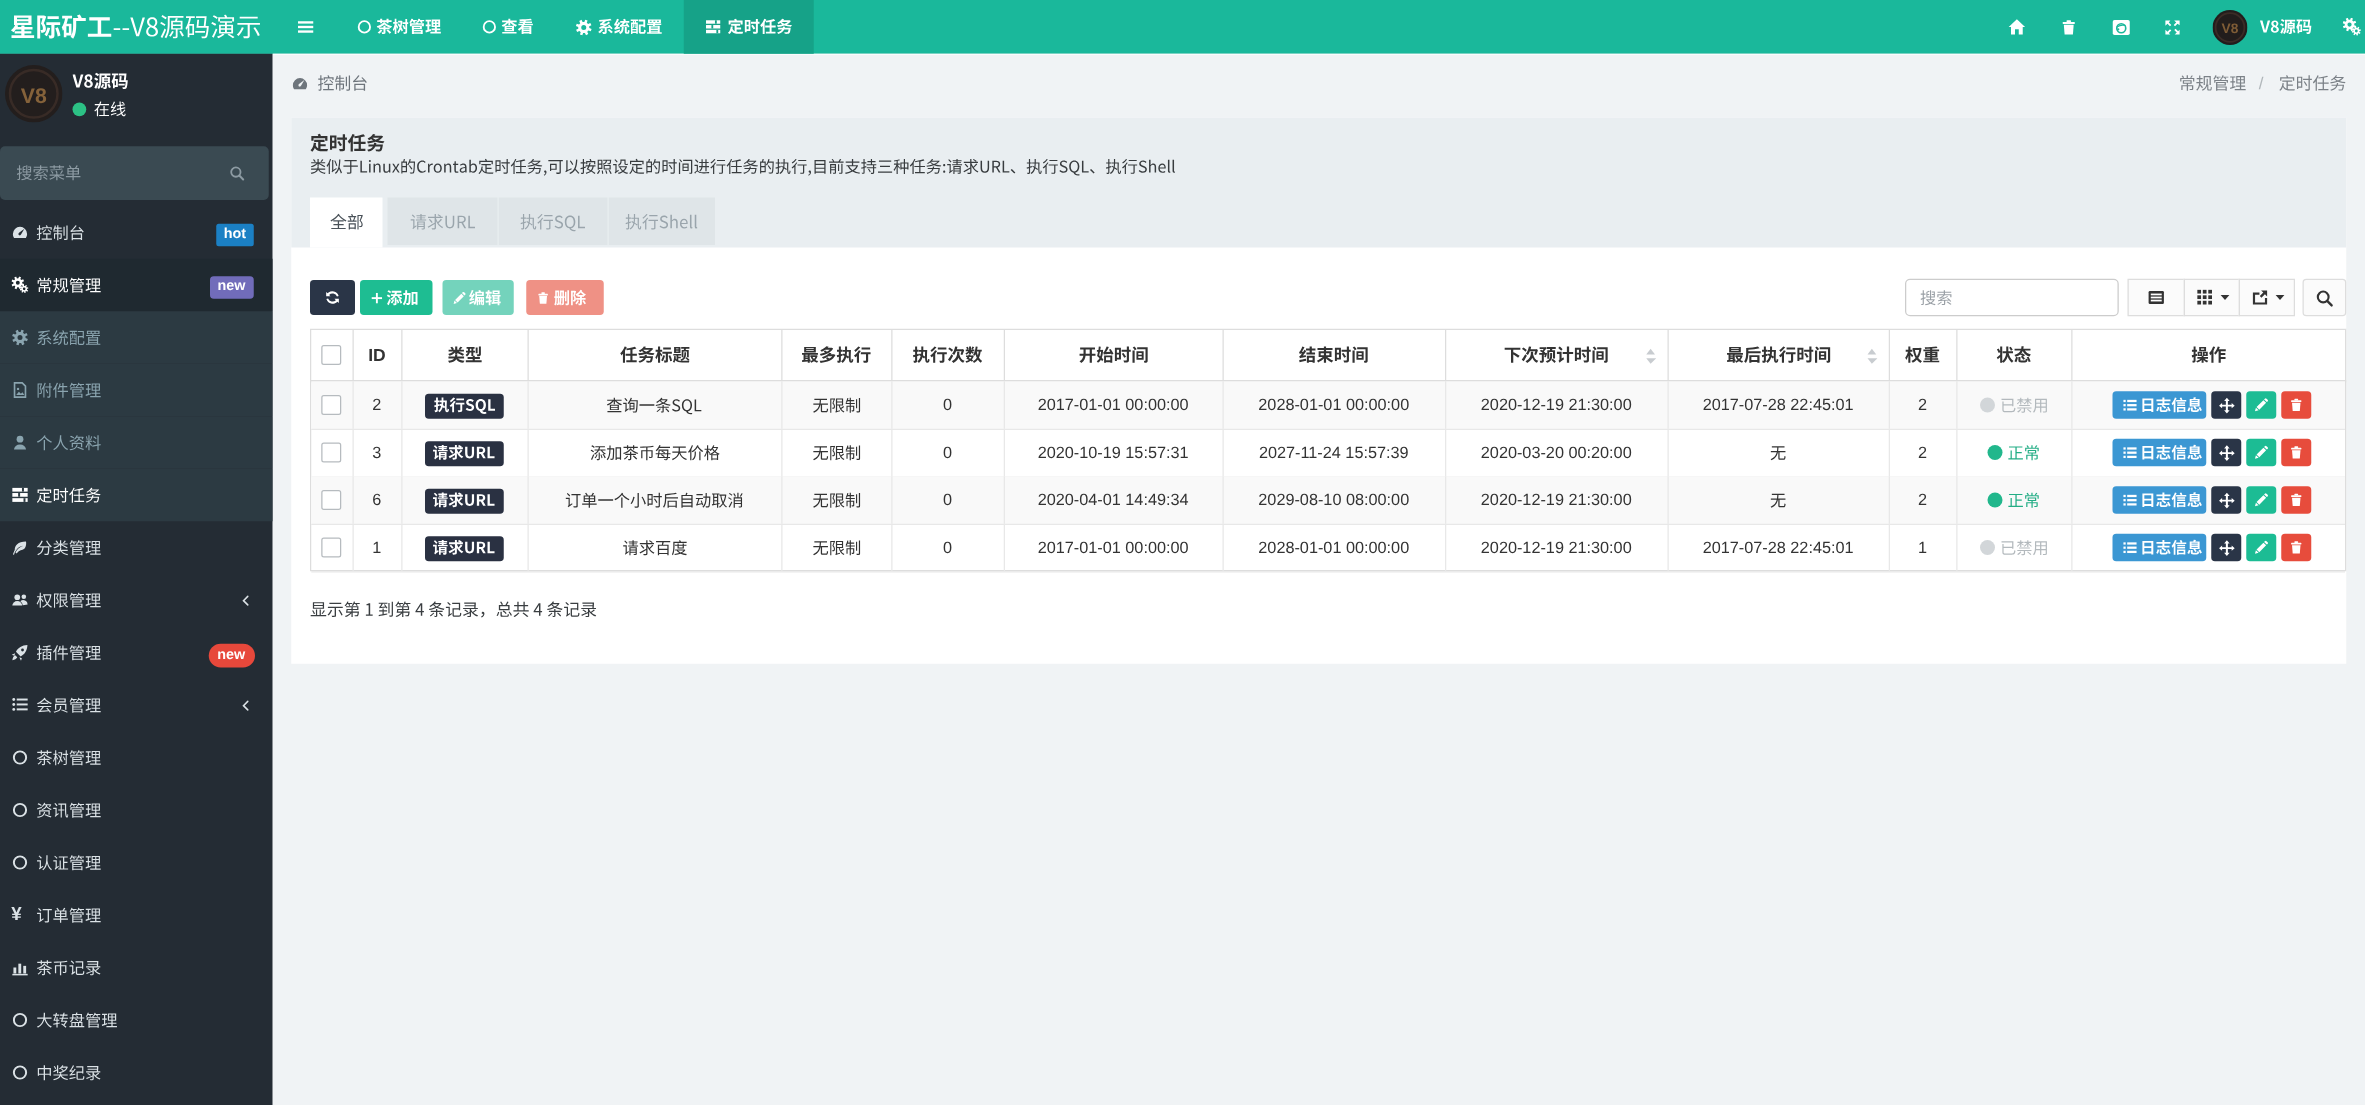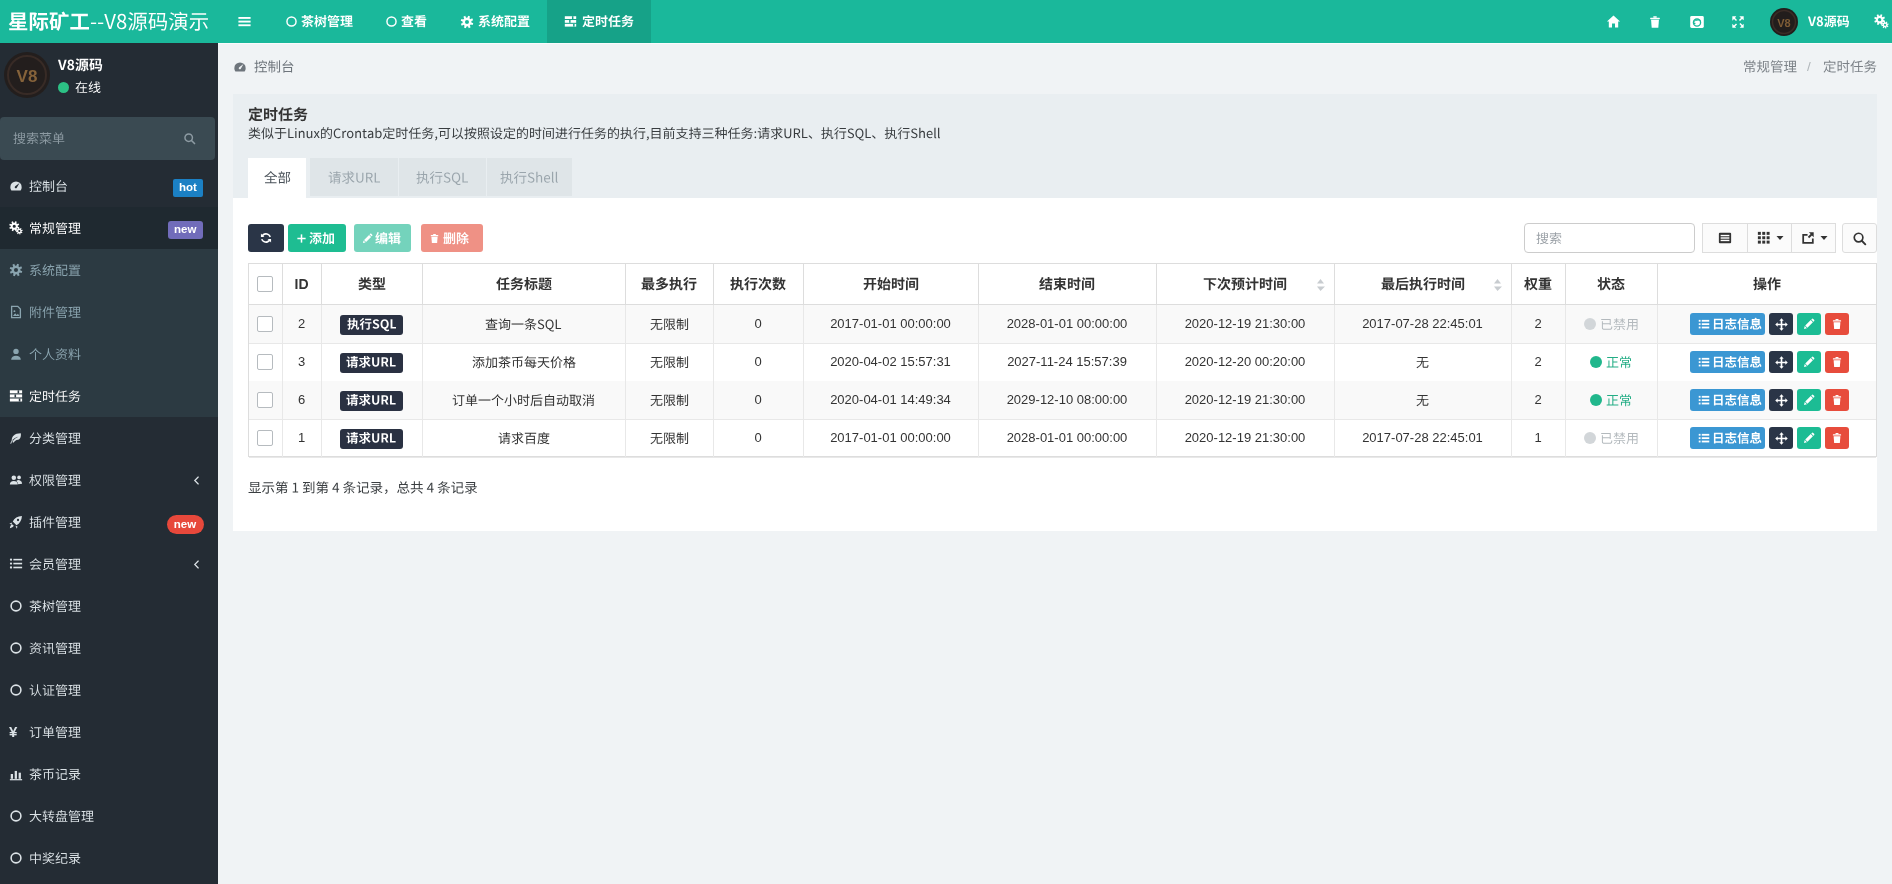--- a/index.html
+++ b/index.html
@@ -1044,23 +1044,23 @@
 <div style="position:absolute;left:649.5px;top:354.7px">
     <svg width="39.0" height="16.9" style="display:block">
       <g transform="translate(0,12.09) scale(0.013000,-0.013000)" fill="#333">
         <use href="#g159" x="0"></use>
         <use href="#g59" x="1000"></use>
         <use href="#g36" x="2000"></use>
       </g>
     </svg>
   </div>
 <div style="position:absolute;top:352.2px;font-size:13.0px;color:#333;font-weight:normal;line-height:19.5px;white-space:nowrap;left:738.0px;width:40.0px;text-align:center;">0</div>
-<div style="position:absolute;top:352.2px;font-size:13.0px;color:#333;font-weight:normal;line-height:19.5px;white-space:nowrap;left:802.5px;width:176.0px;text-align:center;">2020-04-02 15:57:31</div>
+<div style="position:absolute;top:352.2px;font-size:13.0px;color:#333;font-weight:normal;line-height:19.5px;white-space:nowrap;left:802.5px;width:176.0px;text-align:center;">2020-10-19 15:57:31</div>
 <div style="position:absolute;top:352.2px;font-size:13.0px;color:#333;font-weight:normal;line-height:19.5px;white-space:nowrap;left:979.0px;width:176.0px;text-align:center;">2027-11-24 15:57:39</div>
-<div style="position:absolute;top:352.2px;font-size:13.0px;color:#333;font-weight:normal;line-height:19.5px;white-space:nowrap;left:1157.0px;width:176.0px;text-align:center;">2020-12-20 00:20:00</div>
+<div style="position:absolute;top:352.2px;font-size:13.0px;color:#333;font-weight:normal;line-height:19.5px;white-space:nowrap;left:1157.0px;width:176.0px;text-align:center;">2020-03-20 00:20:00</div>
 <div style="position:absolute;left:1416.0px;top:354.7px">
     <svg width="13.0" height="16.9" style="display:block">
       <g transform="translate(0,12.09) scale(0.013000,-0.013000)" fill="#333">
         <use href="#g159" x="0"></use>
       </g>
     </svg>
   </div>
 <div style="position:absolute;top:352.2px;font-size:13.0px;color:#333;font-weight:normal;line-height:19.5px;white-space:nowrap;left:1518.0px;width:40.0px;text-align:center;">2</div>
 <div style="position:absolute;left:1590.0px;top:356.0px;width:12.0px;height:12.0px;background:#21b78c;border-radius:50%"></div>
 <div style="position:absolute;left:1606.0px;top:354.7px">
@@ -1161,21 +1161,21 @@
     <svg width="39.0" height="16.9" style="display:block">
       <g transform="translate(0,12.09) scale(0.013000,-0.013000)" fill="#333">
         <use href="#g159" x="0"></use>
         <use href="#g59" x="1000"></use>
         <use href="#g36" x="2000"></use>
       </g>
     </svg>
   </div>
 <div style="position:absolute;top:390.2px;font-size:13.0px;color:#333;font-weight:normal;line-height:19.5px;white-space:nowrap;left:738.0px;width:40.0px;text-align:center;">0</div>
 <div style="position:absolute;top:390.2px;font-size:13.0px;color:#333;font-weight:normal;line-height:19.5px;white-space:nowrap;left:802.5px;width:176.0px;text-align:center;">2020-04-01 14:49:34</div>
-<div style="position:absolute;top:390.2px;font-size:13.0px;color:#333;font-weight:normal;line-height:19.5px;white-space:nowrap;left:979.0px;width:176.0px;text-align:center;">2029-12-10 08:00:00</div>
+<div style="position:absolute;top:390.2px;font-size:13.0px;color:#333;font-weight:normal;line-height:19.5px;white-space:nowrap;left:979.0px;width:176.0px;text-align:center;">2029-08-10 08:00:00</div>
 <div style="position:absolute;top:390.2px;font-size:13.0px;color:#333;font-weight:normal;line-height:19.5px;white-space:nowrap;left:1157.0px;width:176.0px;text-align:center;">2020-12-19 21:30:00</div>
 <div style="position:absolute;left:1416.0px;top:392.7px">
     <svg width="13.0" height="16.9" style="display:block">
       <g transform="translate(0,12.09) scale(0.013000,-0.013000)" fill="#333">
         <use href="#g159" x="0"></use>
       </g>
     </svg>
   </div>
 <div style="position:absolute;top:390.2px;font-size:13.0px;color:#333;font-weight:normal;line-height:19.5px;white-space:nowrap;left:1518.0px;width:40.0px;text-align:center;">2</div>
 <div style="position:absolute;left:1590.0px;top:394.0px;width:12.0px;height:12.0px;background:#21b78c;border-radius:50%"></div>

